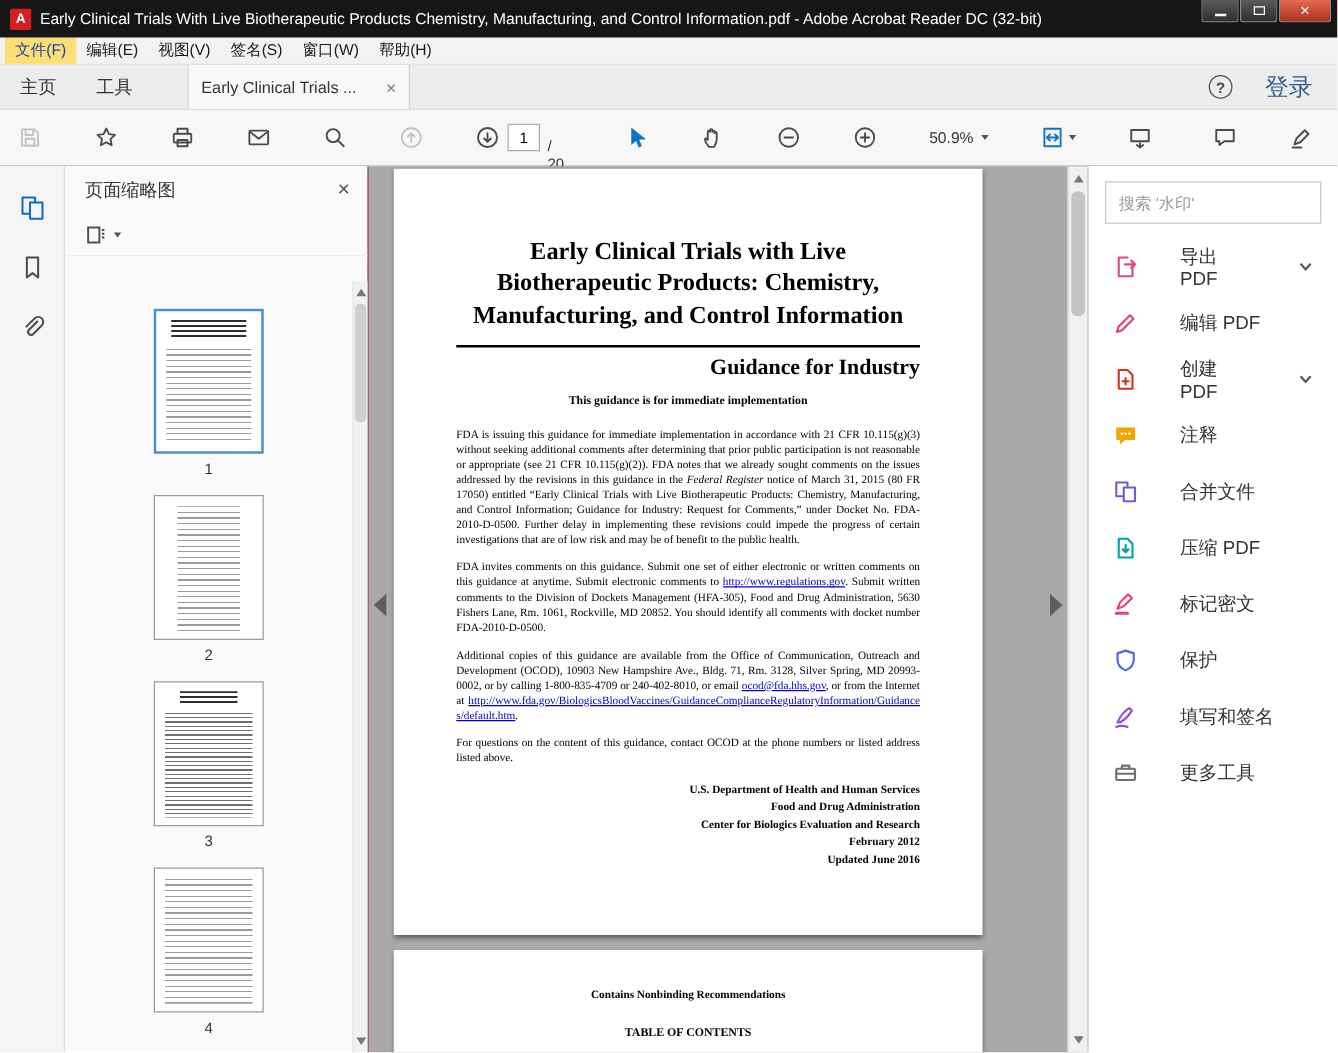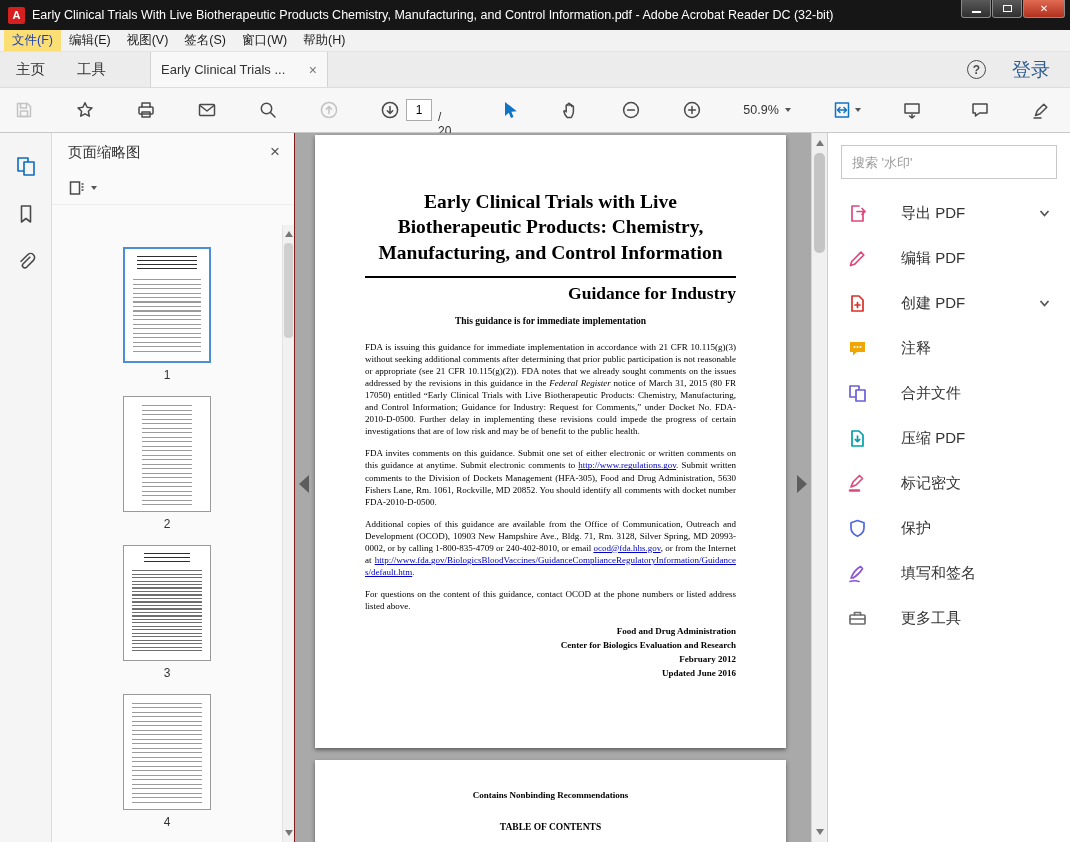--- a/index.html
+++ b/index.html
@@ -87,21 +87,21 @@
 
   .doc-scroll { position:absolute; right:0; top:0; bottom:0; width:16px; background:#f0f0f0; border-left:1px solid #d6d6d6; }
   .doc-scroll .scroll-arrow-up { left:4px; top:7px; }
   .doc-scroll .scroll-arrow-dn { left:4px; bottom:7px; }
   .doc-thumbbar { position:absolute; left:2px; top:20px; width:11px; height:100px; background:#c4c4c4; border-radius:5px; }
   .nav-arrow { position:absolute; top:342px; width:0; height:0; border-top:9px solid transparent; border-bottom:9px solid transparent; }
   .nav-left { left:4px; border-right:10px solid #5d5d5d; }
   .nav-right { right:20px; border-left:10px solid #5d5d5d; }
 
   
-  .right-panel { width:243px; background:#fff; border-left:1px solid #cfcfcf; padding:12px 13px 16px; }
+  .right-panel { width:200px; background:#fff; border-left:1px solid #cfcfcf; padding:12px 13px 16px; }
   .search-input { width:100%; height:34px; border:1px solid #c8c8c8; background:#fff; padding:0 10px; font-size:13px; font-family:"Liberation Sans",sans-serif; color:#333; }
   .search-input::placeholder { color:#9a9a9a; }
   .tool-list { margin-top:12px; }
   .tool-row { height:45px; display:flex; align-items:center; gap:33px; padding:0 6px; }
   .tool-icon { width:21px; height:21px; flex:none; }
   .tool-icon svg { width:21px; height:21px; display:block; stroke:currentColor; fill:none; stroke-width:1.7; stroke-linecap:round; stroke-linejoin:round; }
   .tool-label { font-size:15px; color:#333; }
   .tool-chevron { margin-left:auto; }
   .tool-chevron svg { width:13px; height:13px; display:block; stroke:#555; fill:none; stroke-width:1.8; }
 </style>
@@ -347,20 +347,21 @@
 
       <p class="doc-para"><span>FDA is issuing this guidance for immediate implementation in accordance with 21 CFR 10.115(g)(3) without seeking additional comments after determining that prior public participation is not reasonable or appropriate (see 21 CFR 10.115(g)(2)).  FDA notes that we already sought comments on the issues addressed by the revisions in this guidance in the </span><i>Federal Register</i><span> notice of March 31, 2015 (80 FR 17050) entitled “Early Clinical Trials with Live Biotherapeutic Products:  Chemistry, Manufacturing, and Control Information; Guidance for Industry:  Request for Comments,” under Docket No. FDA-2010-D-0500.  Further delay in implementing these revisions could impede the progress of certain investigations that are of low risk and may be of benefit to the public health.</span></p>
 
       <p class="doc-para"><span>FDA invites comments on this guidance.  Submit one set of either electronic or written comments on this guidance at anytime.  Submit electronic comments to </span><a class="doc-link">http://www.regulations.gov</a><span>.  Submit written comments to the Division of Dockets Management (HFA-305), Food and Drug Administration, 5630 Fishers Lane, Rm. 1061, Rockville, MD 20852.  You should identify all comments with docket number FDA-2010-D-0500.</span></p>
 
       <p class="doc-para"><span>Additional copies of this guidance are available from the Office of Communication, Outreach and Development (OCOD), 10903 New Hampshire Ave., Bldg. 71, Rm. 3128, Silver Spring, MD 20993-0002, or by calling 1-800-835-4709 or 240-402-8010, or email </span><a class="doc-link">ocod@fda.hhs.gov</a><span>, or from the Internet at </span><a class="doc-link">http://www.fda.gov/BiologicsBloodVaccines/GuidanceComplianceRegulatoryInformation/Guidances/default.htm</a><span>.</span></p>
 
       <p class="doc-para">For questions on the content of this guidance, contact OCOD at the phone numbers or listed address listed above.</p>
 
       <div class="org-block">
+        <div>U.S. Department of Health and Human Services</div>
         <div>Food and Drug Administration</div>
         <div>Center for Biologics Evaluation and Research</div>
         <div>February 2012</div>
         <div>Updated June 2016</div>
       </div>
     </div>
 
     <div class="pdf-page page-2">
       <div class="p2-center">Contains Nonbinding Recommendations</div>
       <div class="p2-toc">TABLE OF CONTENTS</div>

